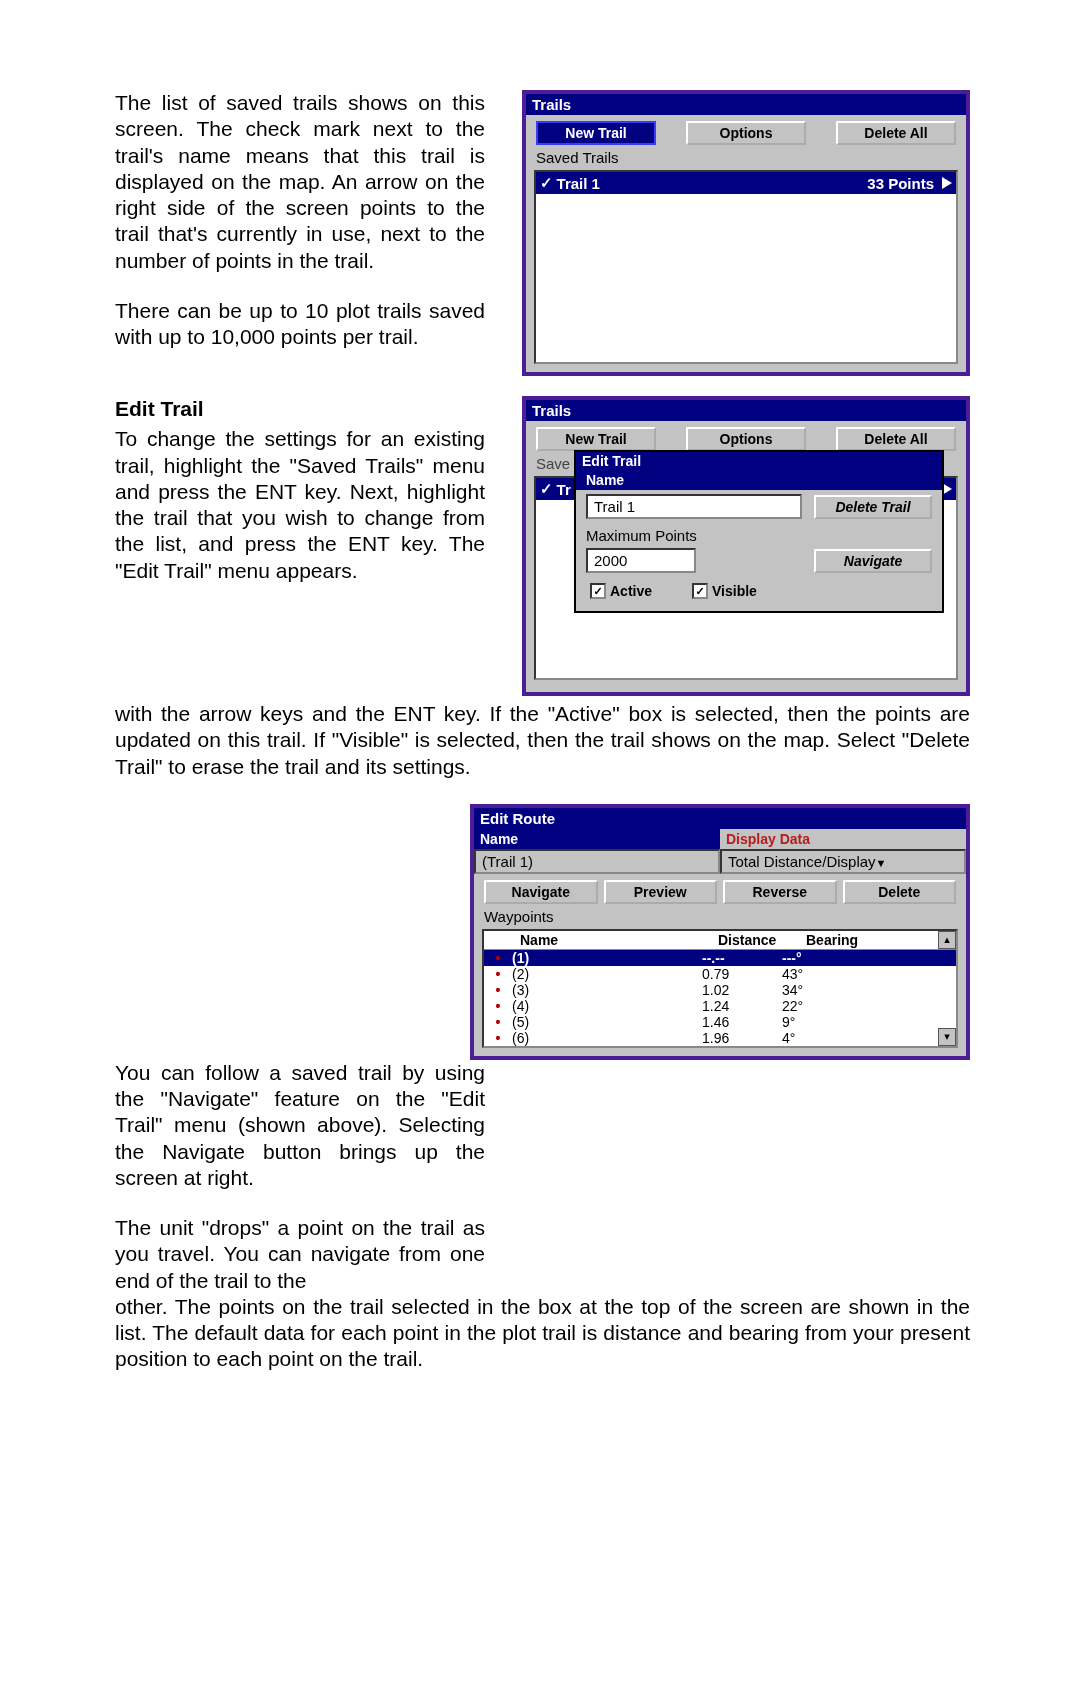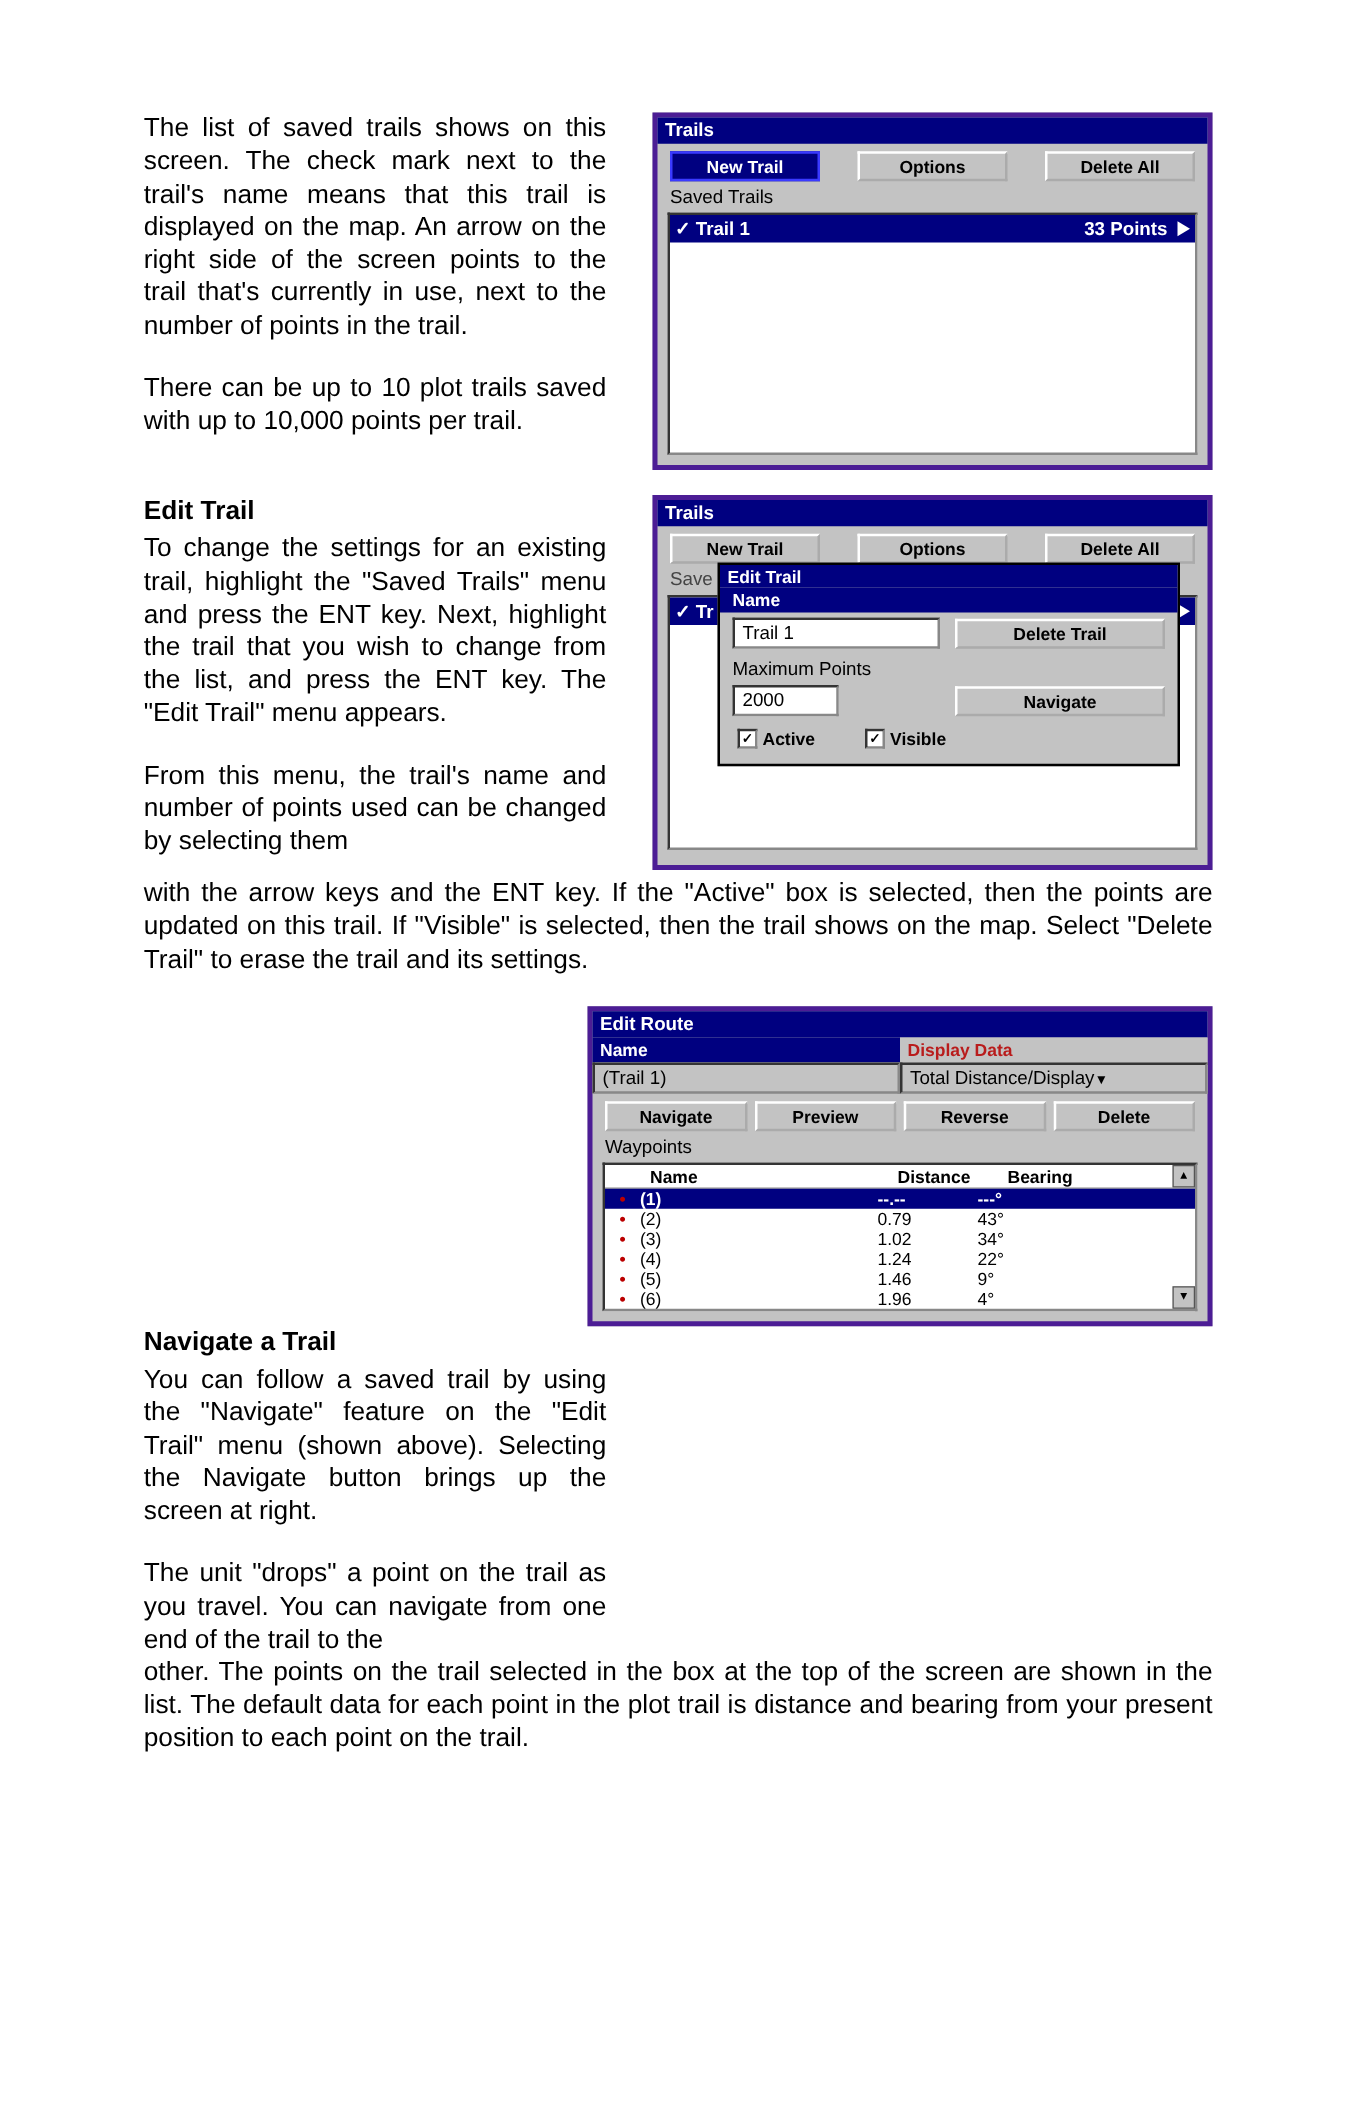--- a/index.html
+++ b/index.html
@@ -58,21 +58,21 @@
   }
   .btn {
     border: 2px outset #fff;
     background: #c3c3c3;
     text-align: center;
     padding: 2px 4px;
     flex: 1;
     font-weight: bold;
     font-size: 14px;
   }
-  .btn.small { flex: none; padding: 2px 27px; }
+  .btn.small { flex: none; padding: 2px 2px; font-style: italic; }
   .label-row {
     padding: 0 10px 2px 10px;
     font-weight: normal;
     font-size: 15px;
   }
   .list-area {
     margin: 2px 8px 8px 8px;
     border: 2px inset #888;
     background: #fff;
     height: 190px;
@@ -274,21 +274,20 @@
                 <span>Visible</span>
               </div>
             </div>
           </div>
         </div>
       </div>
     </div>
     <div class="left-col">
       <p class="para" style="margin-bottom:4px;"><span class="bold">Edit Trail</span></p>
       <p class="para">To change the settings for an existing trail, highlight the "Saved Trails" menu and press the ENT key. Next, highlight the trail that you wish to change from the list, and press the ENT key. The "Edit Trail" menu appears.</p>
-      <p class="para" style="margin-bottom:0;">From this menu, the trail's name and number of points used can be changed by selecting them</p>
     </div>
   </div>
   <p class="para">with the arrow keys and the ENT key. If the "Active" box is selected, then the points are updated on this trail. If "Visible" is selected, then the trail shows on the map.  Select "Delete Trail" to erase the trail and its settings.</p>
 
   <div class="clearfix" style="margin-top:20px;">
     <div class="right-fig">
       <div class="shot shot3 shot-scale" style="width:500px;">
         <div class="titlebar">Edit Route</div>
         <div class="two-col-row">
           <div class="hl-cell">Name</div>
@@ -351,20 +350,19 @@
                 <div class="col-dist">1.96</div>
                 <div class="col-bear">4°</div>
               </div>
             </div>
           <div class="scroll-stub-up">▴</div>
           <div class="scroll-stub-down">▾</div>
         </div>
       </div>
     </div>
     <div class="left-col">
-      <p class="para" style="margin-bottom:4px;"><span class="bold">Navigate a Trail</span></p>
       <p class="para">You can follow a saved trail by using the "Navigate" feature on the "Edit Trail" menu (shown above). Selecting the Navigate button brings up the screen at right.</p>
       <p class="para" style="margin-bottom:0;">The unit "drops" a point on the trail as you travel. You can navigate from one end of the trail to the</p>
     </div>
   </div>
   <p class="para">other. The points on the trail selected in the box at the top of the screen are shown in the list. The default data for each point in the plot trail is distance and bearing from your present position to each point on the trail.</p>
 
 </div>
 
 </body></html>

